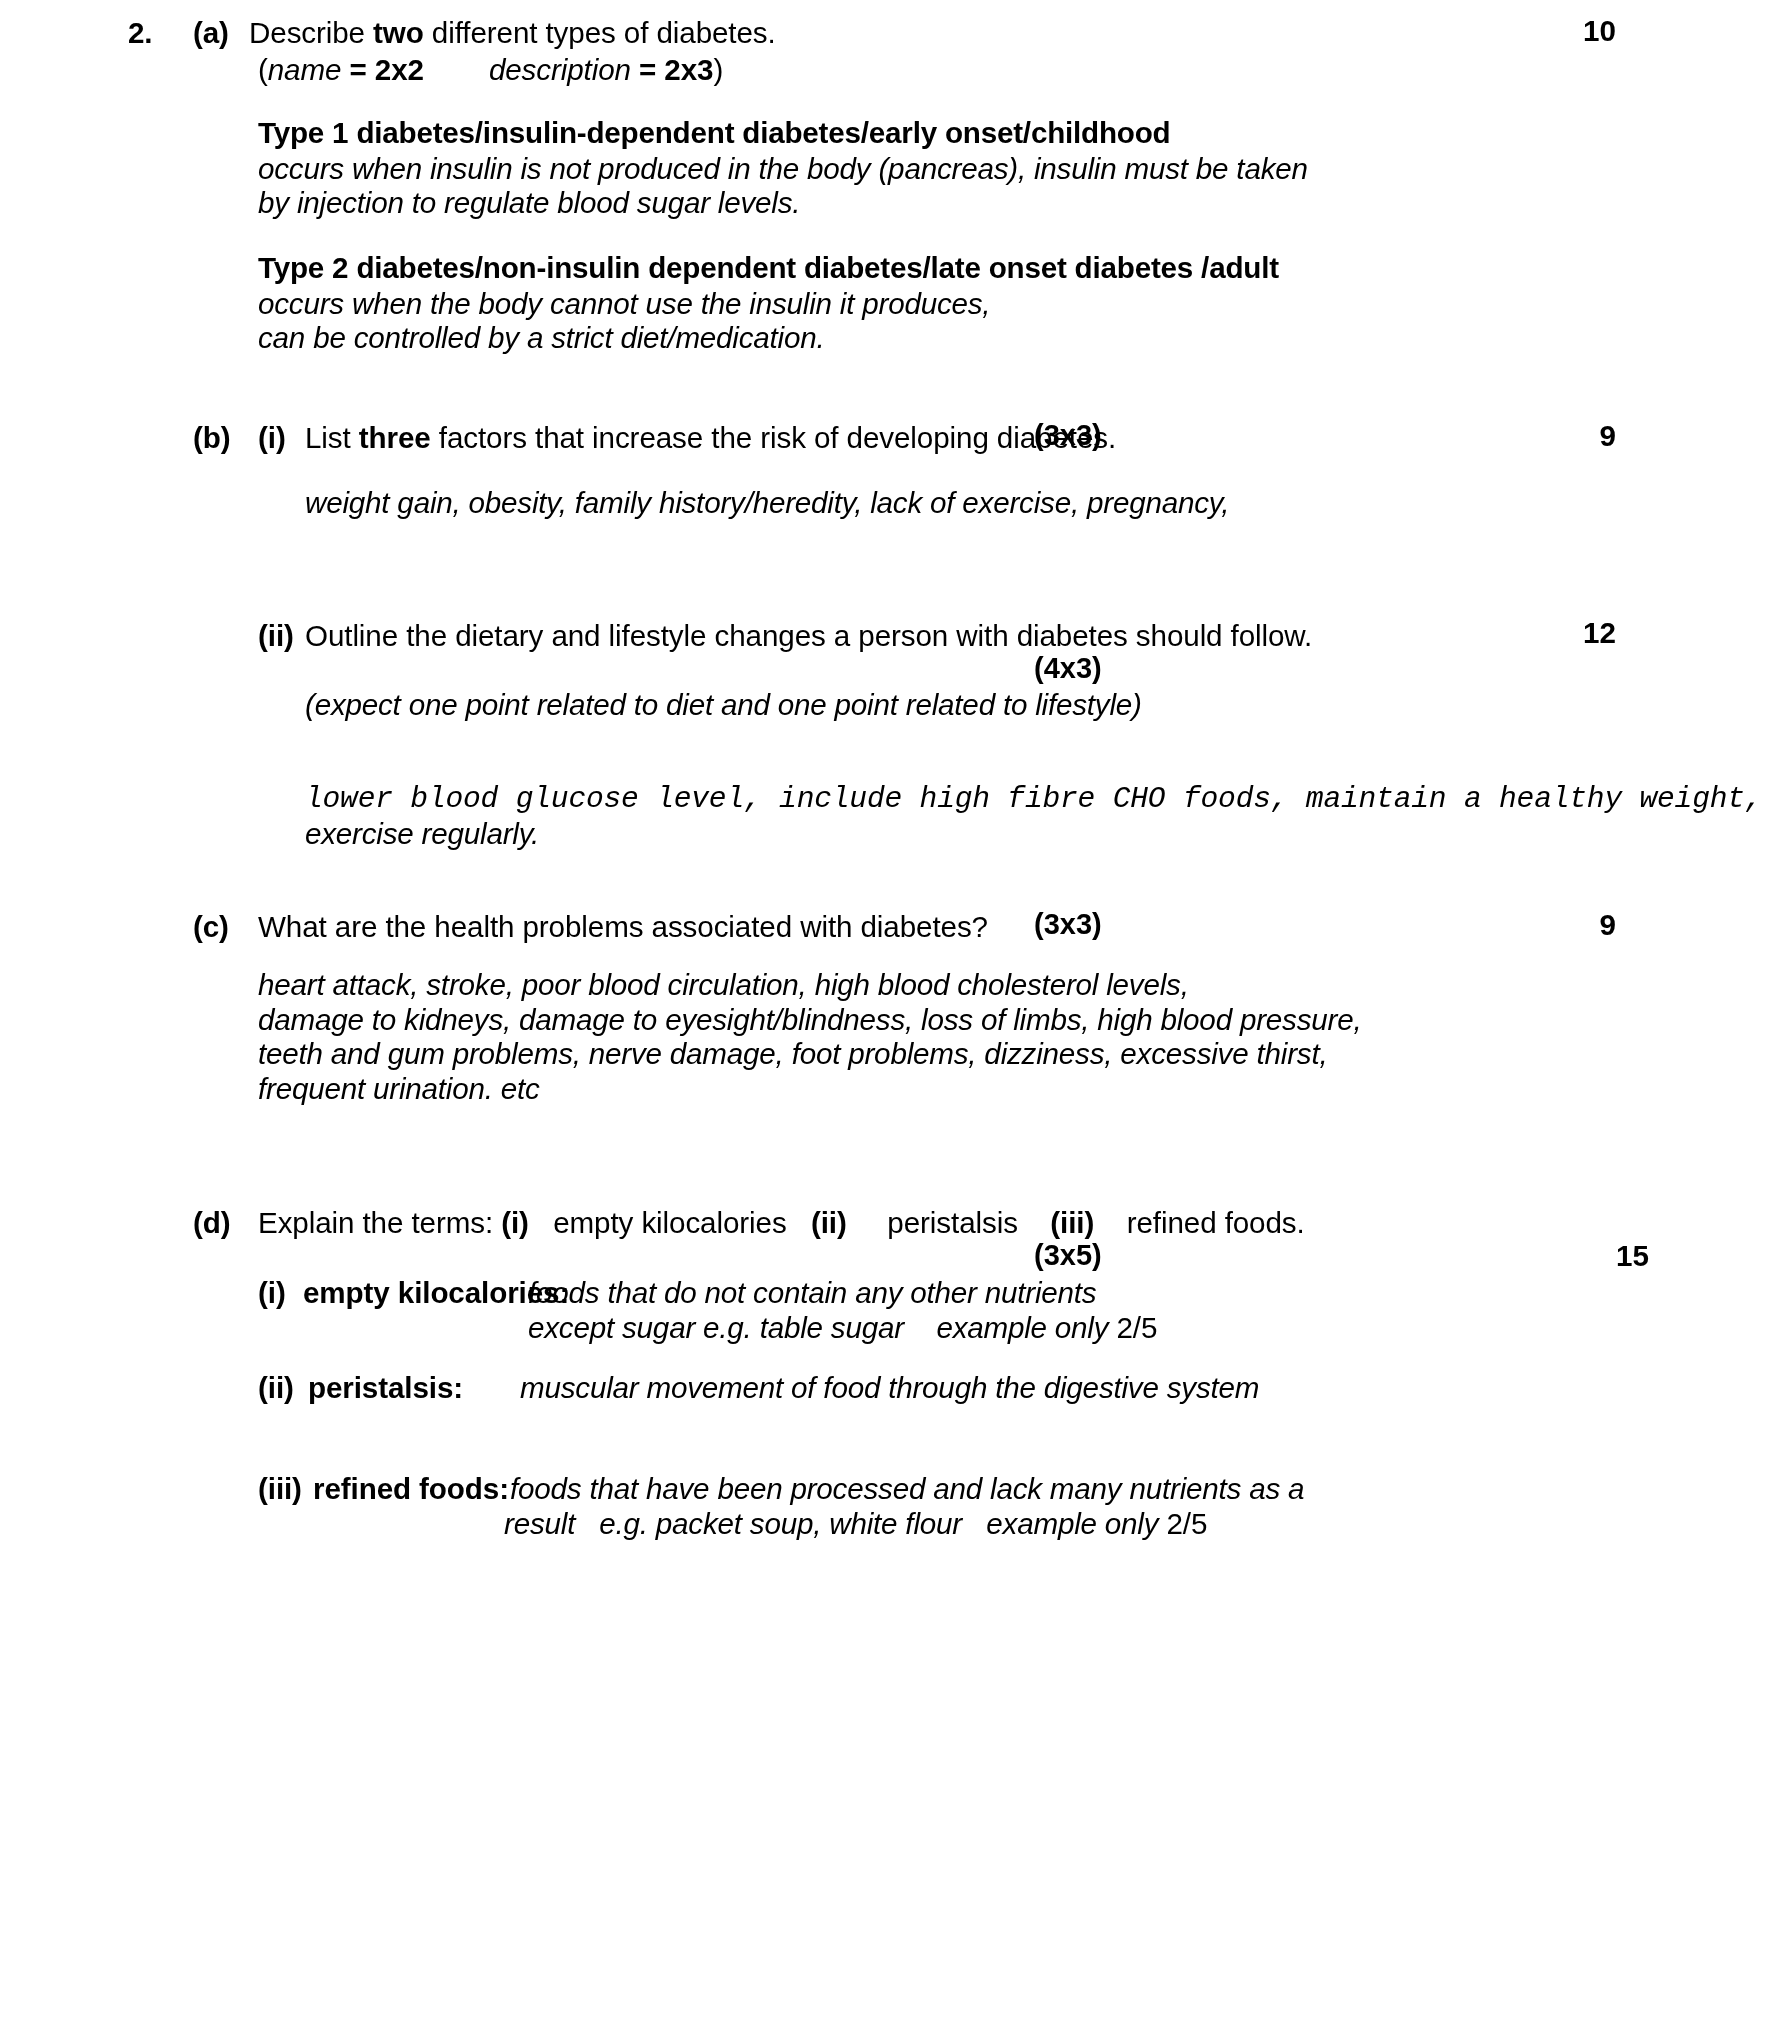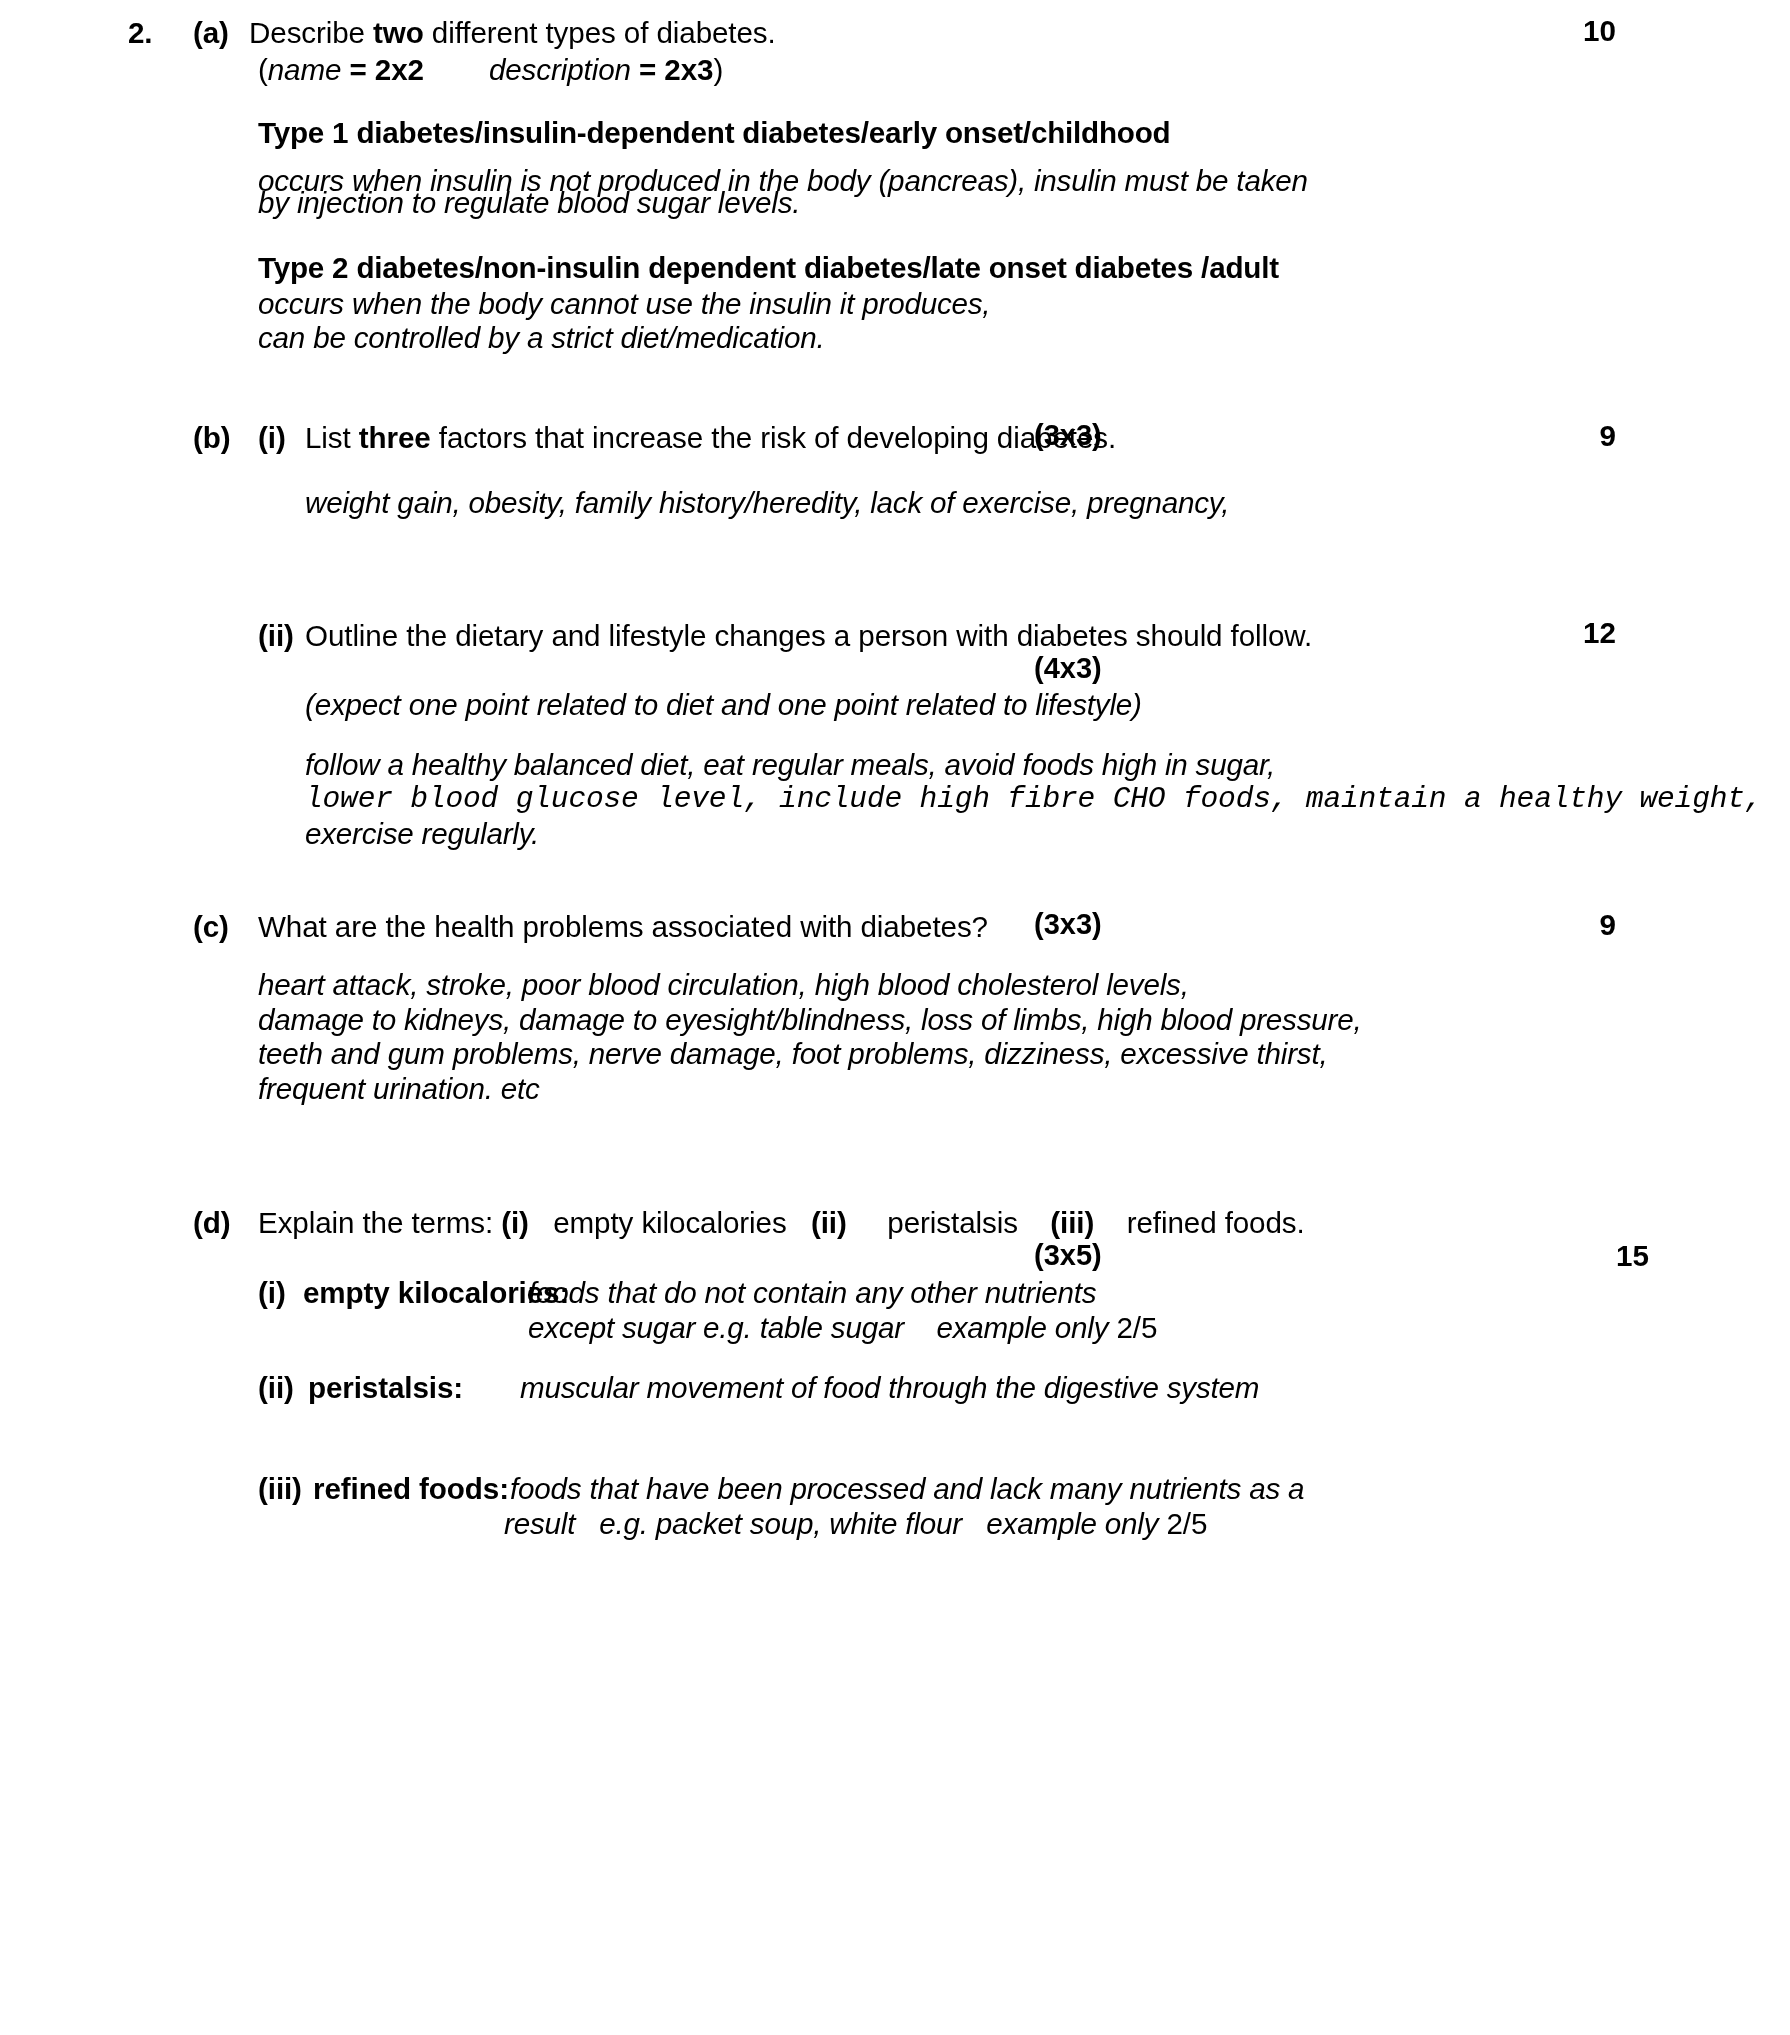--- a/index.html
+++ b/index.html
@@ -74,21 +74,21 @@
 
   <div class="t b" style="left:193px; top:13.8px;">(a)</div>
 
   <div class="t q" style="left:249px; top:13.8px;"><span>Describe </span><span class="b">two</span><span> different types of diabetes.</span></div>
 
   <div class="marks" style="left:1547px; top:13.8px;">10</div>
 
   <div class="t q" style="left:258px; top:51px;"><span>(</span><span class="i">name</span><span class="b"> = 2x2</span><span>        </span><span class="i">description</span><span class="b"> = 2x3</span><span>)</span></div>
 
   <div class="t headline" style="left:258px; top:114px;">Type 1 diabetes/insulin-dependent diabetes/early onset/childhood</div>
-  <div class="t ans" style="left:258px; top:162px;">occurs when insulin is not produced in the body (pancreas), insulin must be taken</div>
+  <div class="t ans" style="left:258px; top:150px;">occurs when insulin is not produced in the body (pancreas), insulin must be taken</div>
   <div class="t ans" style="left:258px; top:184px;">by injection to regulate blood sugar levels.</div>
 
   <div class="t headline" style="left:258px; top:249px;">Type 2 diabetes/non-insulin dependent diabetes/late onset diabetes /adult</div>
   <div class="t ans" style="left:258px; top:285px;">occurs when the body cannot use the insulin it produces,</div>
   <div class="t ans" style="left:258px; top:319px;">can be controlled by a strict diet/medication.</div>
 
   <div class="t b" style="left:193px; top:419px;">(b)</div>
   <div class="t b" style="left:258px; top:419px;">(i)</div>
 
   <div class="t q" style="left:305px; top:419px;"><span>List </span><span class="b">three</span><span> factors that increase the risk of developing diabetes.</span></div>
@@ -99,21 +99,20 @@
   <div class="t ans" style="left:305px; top:484px;">weight gain, obesity, family history/heredity, lack of exercise, pregnancy,</div>
 
   <div class="t b" style="left:258px; top:617px;">(ii)</div>
   <div class="t q" style="left:305px; top:617px;">Outline the dietary and lifestyle changes a person with diabetes should follow.</div>
 
   <div class="subm" style="left:1034px; top:652px;">(4x3)</div>
   <div class="marks" style="left:1547px; top:616px;">12</div>
 
   <div class="t ans" style="left:305px; top:686px;">(expect one point related to diet and one point related to lifestyle)</div>
 
-  <div class="t ans" style="left:305px; top:746px;">follow a healthy balanced diet, eat regular meals, avoid foods high in sugar,</div>
   <div class="t ans" style="left:305px; top:780px;font-family:Liberation Mono, monospace;">lower blood glucose level, include high fibre CHO foods, maintain a healthy weight,</div>
   <div class="t ans" style="left:305px; top:815px;">exercise regularly.</div>
 
   <div class="t b" style="left:193px; top:908px;">(c)</div>
   <div class="t q" style="left:258px; top:908px;">What are the health problems associated with diabetes?</div>
   <div class="subm" style="left:1034px; top:908px;">(3x3)</div>
   <div class="marks" style="left:1547px; top:908px;">9</div>
 
   <div class="t ans" style="left:258px; top:966px;">heart attack, stroke, poor blood circulation, high blood cholesterol levels,</div>
   <div class="t ans" style="left:258px; top:1001px;">damage to kidneys, damage to eyesight/blindness, loss of limbs, high blood pressure,</div>

